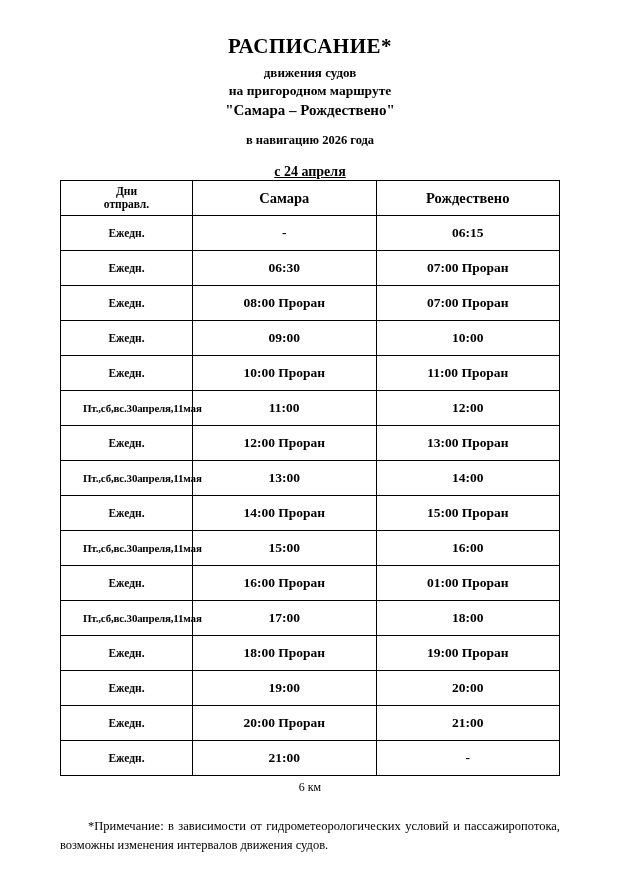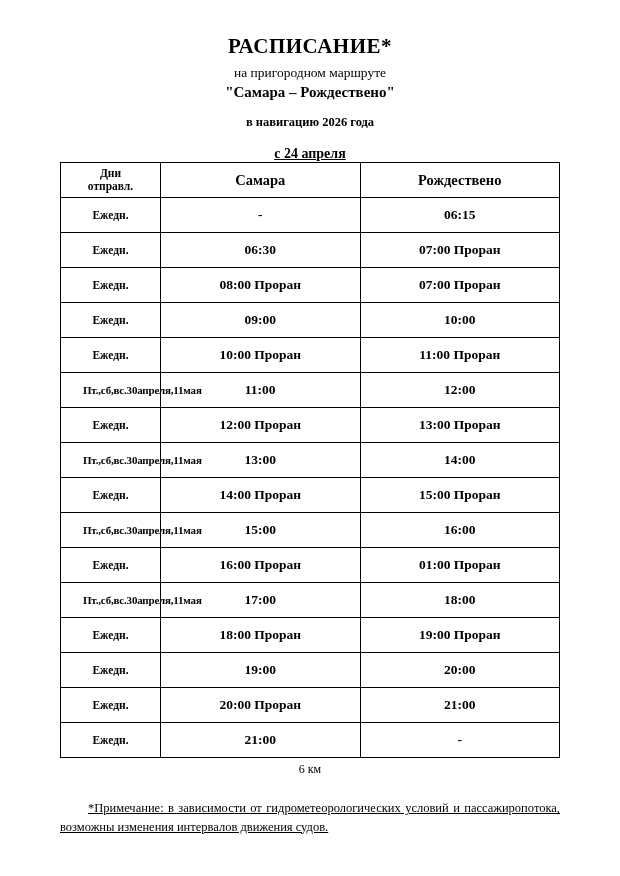--- a/index.html
+++ b/index.html
@@ -32,21 +32,21 @@
     margin-bottom: 6px;
     font-family: Liberation Serif, serif;
   }
   .title-sub1 {
     font-size: 13px;
     font-weight: bold;
     margin-bottom: 2px;
   }
   .title-sub2 {
     font-size: 13.5px;
-    font-weight: normal;
+    font-weight: bold;
     margin-bottom: 3px;
   }
   .title-route {
     font-size: 15px;
     font-weight: bold;
     margin-bottom: 14px;
   }
   .title-nav {
     font-size: 12.5px;
     font-weight: bold;
@@ -67,21 +67,21 @@
   table.sched td, table.sched th {
     border: 1px solid #000000;
     text-align: center;
     vertical-align: middle;
     font-weight: bold;
   }
   th.col-days {
     width: 95px;
     font-size: 11.5px;
     line-height: 1.15;
-    padding: 4px 2px;
+    padding: 4px 18px;
     margin-left: 32px;
   }
   th.col-city {
     font-size: 14.5px;
     padding: 6px 2px;
   }
   td.days {
     font-size: 11.5px;
     line-height: 1.1;
     padding: 3px 3px;
@@ -103,34 +103,34 @@
     margin: 4px auto 0 auto;
     text-align: center;
     font-size: 12px;
   }
   .note {
     width: 500px;
     margin: 22px auto 0 auto;
     font-size: 12.5px;
     text-align: justify;
     line-height: 1.45;
-    text-decoration: underline;
   }
   .note .note-indent {
     display: inline-block;
     width: 28px;
   }
 </style>
 </head>
 <body>
 
 <div class="page">
 
   <div class="head">
     <div class="title-main">РАСПИСАНИЕ*</div>
+    <div class="title-sub1">движения судов</div>
     <div class="title-sub2">на пригородном маршруте</div>
     <div class="title-route">"Самара – Рождествено"</div>
     <div class="title-nav">в навигацию 2026 года</div>
     <div class="title-from">с  24 апреля</div>
   </div>
 
   <table class="sched">
     <thead>
       <tr>
         <th class="col-days">

